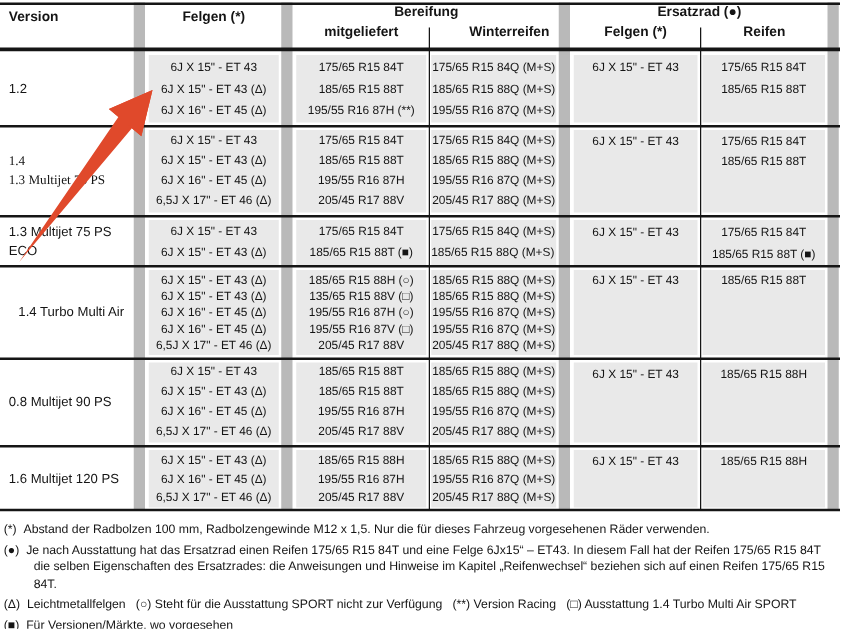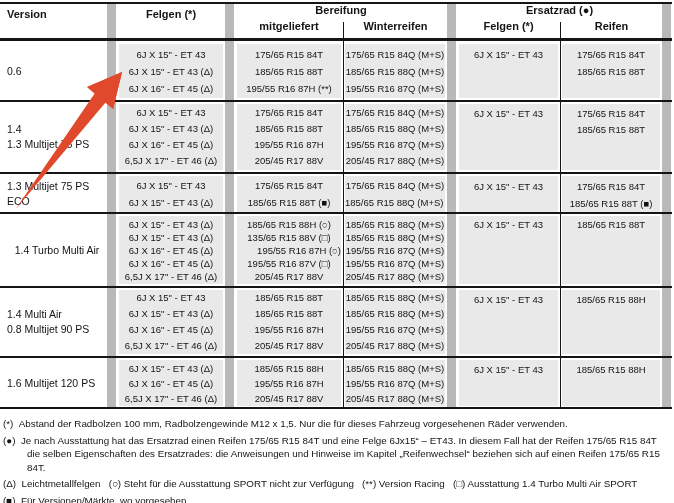--- a/index.html
+++ b/index.html
@@ -45,29 +45,29 @@
   <div class="hline" style="top:172px;height:1.5px"></div>
   <div class="hline" style="top:212px;height:1.5px"></div>
   <div class="hline" style="top:286px;height:1.5px"></div>
   <div class="hline" style="top:356px;height:1.5px"></div>
   <div class="hline" style="top:407px;height:2px"></div>
 
   <div class="hdr" style="left:7px;top:8px">Version</div>
   <div class="hdr center" style="left:117px;width:108px;top:8px">Felgen (*)</div>
   <div class="hdr center" style="left:235px;width:212px;top:4px">Bereifung</div>
   <div class="hdr center" style="left:235px;width:108px;top:20px">mitgeliefert</div>
-  <div class="hdr center" style="left:344px;width:103px;top:20px">Winterreifen</div>
+  <div class="hdr center" style="left:356px;width:103px;top:20px">Winterreifen</div>
   <div class="hdr center" style="left:457px;width:205px;top:4px">Ersatzrad (●)</div>
   <div class="hdr center" style="left:457px;width:103px;top:20px">Felgen (*)</div>
   <div class="hdr center" style="left:561px;width:101px;top:20px">Reifen</div>
 
   <div id="tbody">
       <div class="trow" style="height: 60px;">
         <div class="cell vcell" style="grid-column: 1;">
-          <div class="ln" style="line-height: 17px;">0.6</div>
+          <div class="ln" style="line-height: 17px;">1.2</div>
         </div>
         <div class="cell gcell" style="grid-column: 3;">
           <div class="ln" style="line-height: 17px;">6J X 15" - ET 43</div>
           <div class="ln" style="line-height: 17px;">6J X 15" - ET 43 (Δ)</div>
           <div class="ln" style="line-height: 17px;">6J X 16" - ET 45 (Δ)</div>
         </div>
         <div class="cell gcell" style="grid-column: 5;">
           <div class="ln" style="line-height: 17px;">175/65 R15 84T</div>
           <div class="ln" style="line-height: 17px;">185/65 R15 88T</div>
           <div class="ln" style="line-height: 17px;">195/55 R16 87H (**)</div>
@@ -79,21 +79,21 @@
         </div>
         <div class="cell gcell topcell" style="grid-column: 8;">
           <div class="ln" style="line-height: 17px;">6J X 15" - ET 43</div>
         </div>
         <div class="cell gcell topcell" style="grid-column: 9;">
           <div class="ln" style="line-height: 17px;">175/65 R15 84T</div>
           <div class="ln" style="line-height: 17px;">185/65 R15 88T</div>
         </div>
       </div>
       <div class="trow" style="height: 72px;">
-        <div class="cell vcell" style="grid-column: 1;">
+        <div class="cell vcell" style="grid-column: 1; font-family: Liberation Serif, serif;">
           <div class="ln" style="line-height: 16px;">1.4</div>
           <div class="ln" style="line-height: 16px;">1.3 Multijet 75 PS</div>
         </div>
         <div class="cell gcell" style="grid-column: 3;">
           <div class="ln" style="line-height: 16px;">6J X 15" - ET 43</div>
           <div class="ln" style="line-height: 16px;">6J X 15" - ET 43 (Δ)</div>
           <div class="ln" style="line-height: 16px;">6J X 16" - ET 45 (Δ)</div>
           <div class="ln" style="line-height: 16px;">6,5J X 17" - ET 46 (Δ)</div>
         </div>
         <div class="cell gcell" style="grid-column: 5;">
@@ -148,41 +148,40 @@
         <div class="cell gcell" style="grid-column: 3;">
           <div class="ln" style="line-height: 13px;">6J X 15" - ET 43 (Δ)</div>
           <div class="ln" style="line-height: 13px;">6J X 15" - ET 43 (Δ)</div>
           <div class="ln" style="line-height: 13px;">6J X 16" - ET 45 (Δ)</div>
           <div class="ln" style="line-height: 13px;">6J X 16" - ET 45 (Δ)</div>
           <div class="ln" style="line-height: 13px;">6,5J X 17" - ET 46 (Δ)</div>
         </div>
         <div class="cell gcell" style="grid-column: 5;">
           <div class="ln" style="line-height: 13px;">185/65 R15 88H (○)</div>
           <div class="ln" style="line-height: 13px;">135/65 R15 88V (□)</div>
-          <div class="ln" style="line-height: 13px; text-align: right;">195/55 R16 87H (○)</div>
+          <div class="ln" style="line-height: 13px;">195/55 R16 87H (○)</div>
           <div class="ln" style="line-height: 13px;">195/55 R16 87V (□)</div>
           <div class="ln" style="line-height: 13px;">205/45 R17 88V</div>
         </div>
         <div class="cell gcell" style="grid-column: 6;">
           <div class="ln" style="line-height: 13px;">185/65 R15 88Q (M+S)</div>
           <div class="ln" style="line-height: 13px;">185/65 R15 88Q (M+S)</div>
           <div class="ln" style="line-height: 13px;">195/55 R16 87Q (M+S)</div>
           <div class="ln" style="line-height: 13px;">195/55 R16 87Q (M+S)</div>
           <div class="ln" style="line-height: 13px;">205/45 R17 88Q (M+S)</div>
         </div>
         <div class="cell gcell topcell" style="grid-column: 8;">
           <div class="ln" style="line-height: 13px;">6J X 15" - ET 43</div>
         </div>
         <div class="cell gcell topcell" style="grid-column: 9;">
           <div class="ln" style="line-height: 13px;">185/65 R15 88T</div>
         </div>
       </div>
       <div class="trow" style="height: 70px;">
         <div class="cell vcell" style="grid-column: 1;">
-          <div class="ln" style="line-height: 16px;">1.4 Multi Air</div>
           <div class="ln" style="line-height: 16px;">0.8 Multijet 90 PS</div>
         </div>
         <div class="cell gcell" style="grid-column: 3;">
           <div class="ln" style="line-height: 16px;">6J X 15" - ET 43</div>
           <div class="ln" style="line-height: 16px;">6J X 15" - ET 43 (Δ)</div>
           <div class="ln" style="line-height: 16px;">6J X 16" - ET 45 (Δ)</div>
           <div class="ln" style="line-height: 16px;">6,5J X 17" - ET 46 (Δ)</div>
         </div>
         <div class="cell gcell" style="grid-column: 5;">
           <div class="ln" style="line-height: 16px;">185/65 R15 88T</div>

